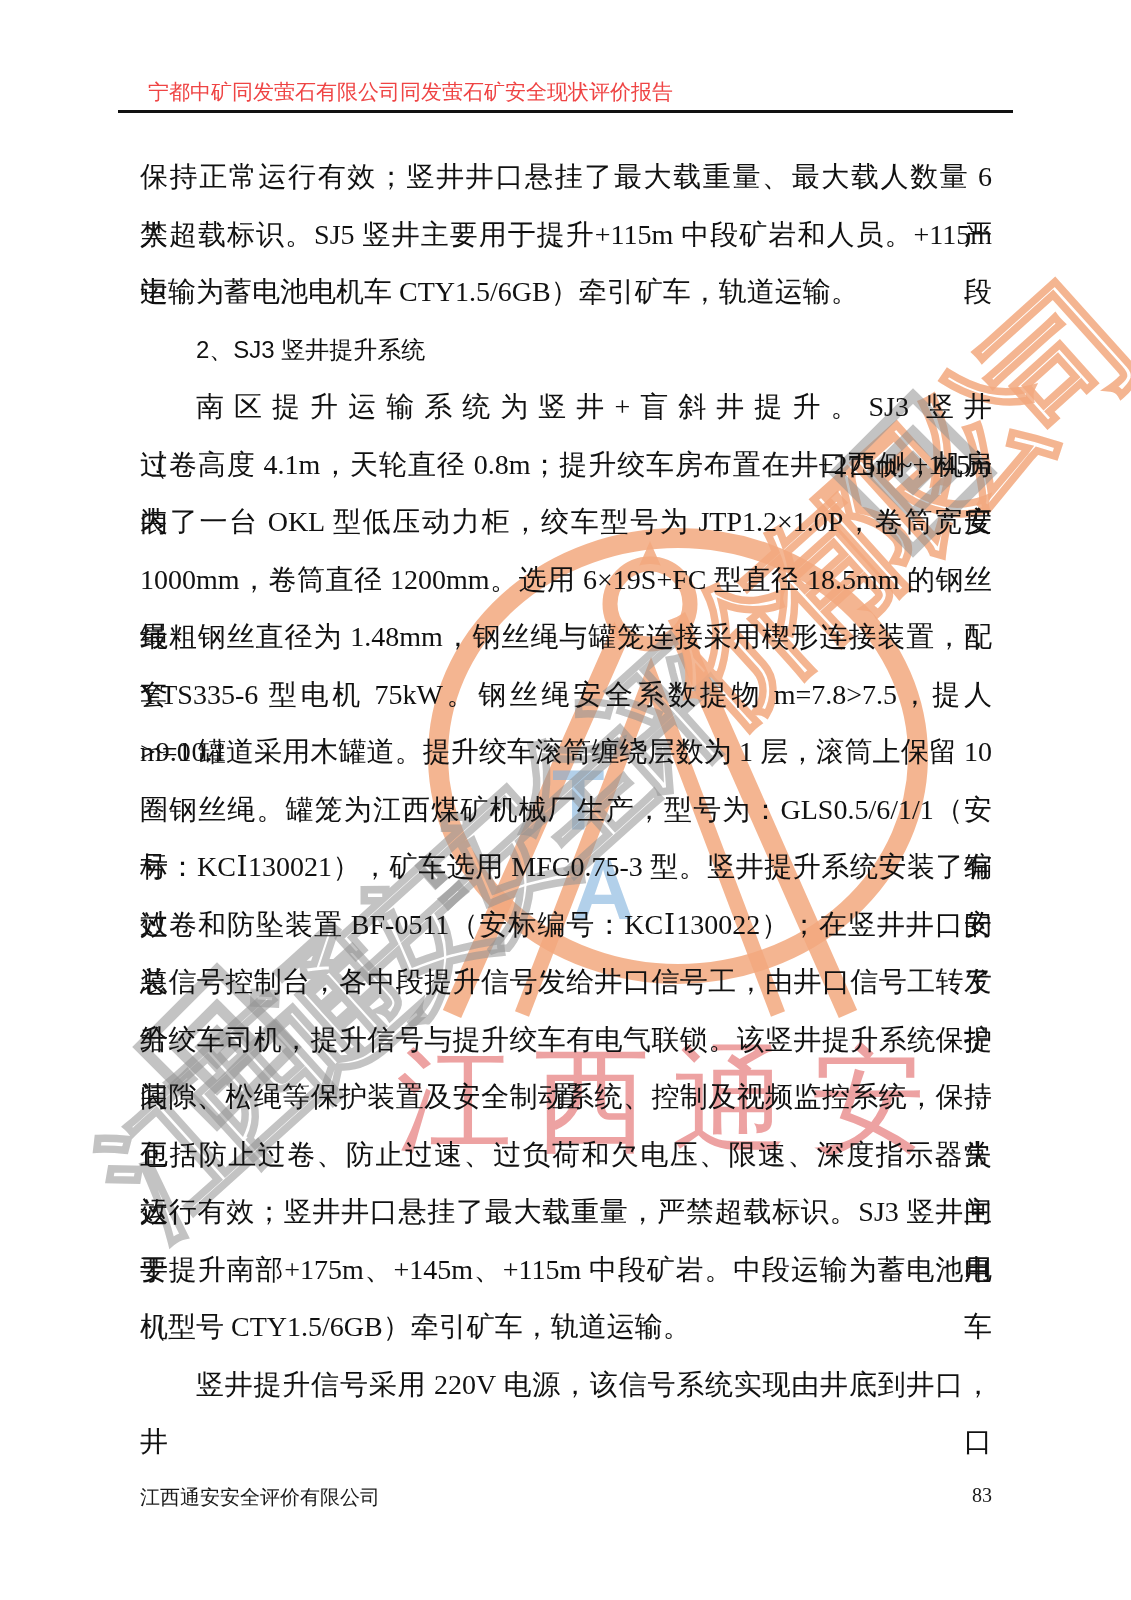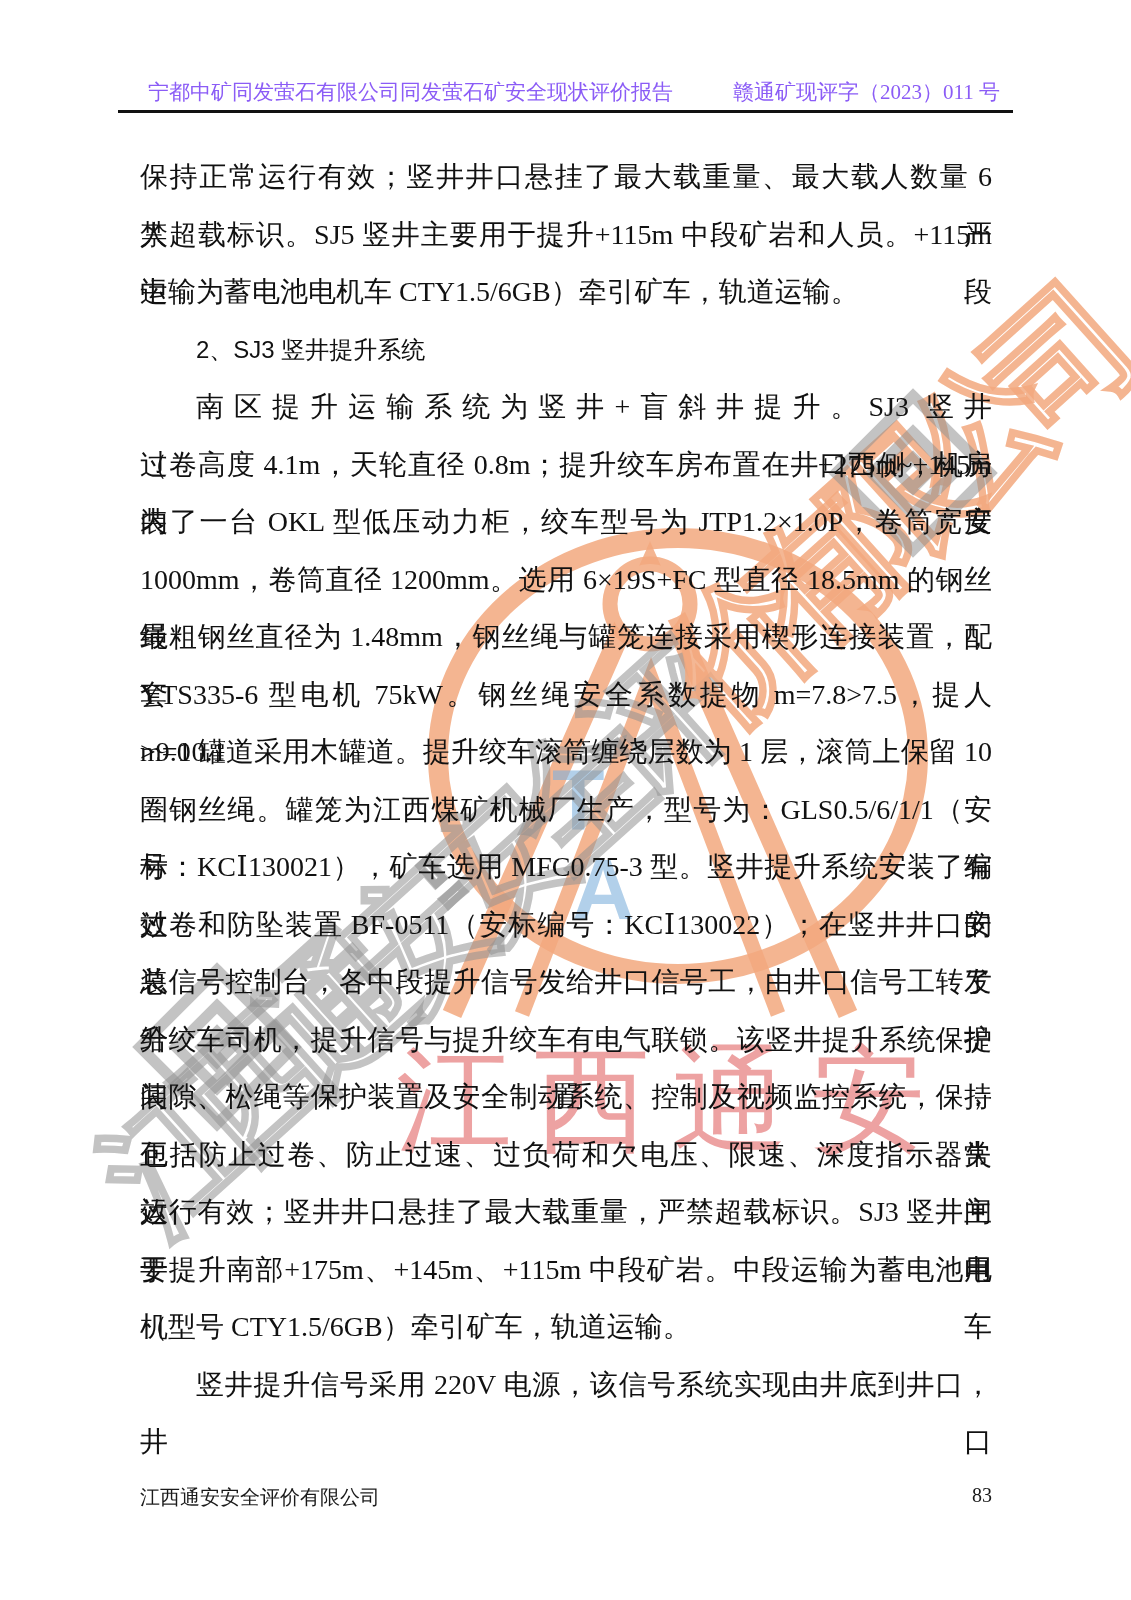--- a/index.html
+++ b/index.html
@@ -1,21 +1,21 @@
 <!DOCTYPE html>
 <html style="--wm-orange: rgba(242,168,126,0.85); --wm-red: rgba(219,70,70,0.50); --wm-gray: rgba(145,145,145,0.55); --wm-blue: rgba(126,176,220,0.60);"><head>
 <meta charset="utf-8">
 <style>
   html,body{margin:0;padding:0;background:#ffffff;}
   body{width:1131px;height:1600px;position:relative;overflow:hidden;
        font-family:"Liberation Serif","DejaVu Serif",serif;color:#111;}
 
   
   .header-row{position:absolute;left:148px;right:131px;top:78px;display:flex;
-              justify-content:space-between;font-size:21px;color:#8b5cf6;z-index:3;}
+              justify-content:space-between;font-size:21px;color:#ef4444;z-index:3;}
   .header-rule{position:absolute;left:118px;width:895px;top:110px;height:3px;
                background:#111;z-index:3;}
 
   
   .wm{position:absolute;inset:0;z-index:1;}
   .wm-logo{position:absolute;left:420px;top:522px;}
   .wm-blue{position:absolute;font-family:"Liberation Sans","DejaVu Sans",sans-serif;
            font-weight:bold;font-size:86px;color:var(--wm-blue);line-height:1;}
   .wm-red{position:absolute;left:396px;top:1042px;
           font-family:"Liberation Sans","DejaVu Sans",sans-serif;font-weight:normal;
@@ -76,21 +76,20 @@
       <path d="M85,44 L126,85 L85,126 L44,85 Z"></path>
       <path d="M85,70 L100,85 L85,100 L70,85 Z"></path>
     </g>
   </svg>
 
   <div class="wm-red">江西通安</div>
 </div>
 
 <div class="header-row">
   <span>宁都中矿同发萤石有限公司同发萤石矿安全现状评价报告</span>
-  <span>赣通矿现评字（2023）011 号</span>
 </div>
 <div class="header-rule"></div>
 
 <div class="content" id="body-lines">
     <div class="line j">保持正常运行有效；竖井井口悬挂了最大载重量、最大载人数量 6 人、严</div>
     <div class="line j">禁超载标识。SJ5 竖井主要用于提升+115m 中段矿岩和人员。+115m 中段</div>
     <div class="line">运输为蓄电池电机车 CTY1.5/6GB）牵引矿车，轨道运输。</div>
     <div class="line ind b">2、SJ3 竖井提升系统</div>
     <div class="line j ind">南区提升运输系统为竖井+盲斜井提升。SJ3 竖井（+275m~+145m</div>
     <div class="line j">过卷高度 4.1m，天轮直径 0.8m；提升绞车房布置在井口西侧，机房内安</div>

